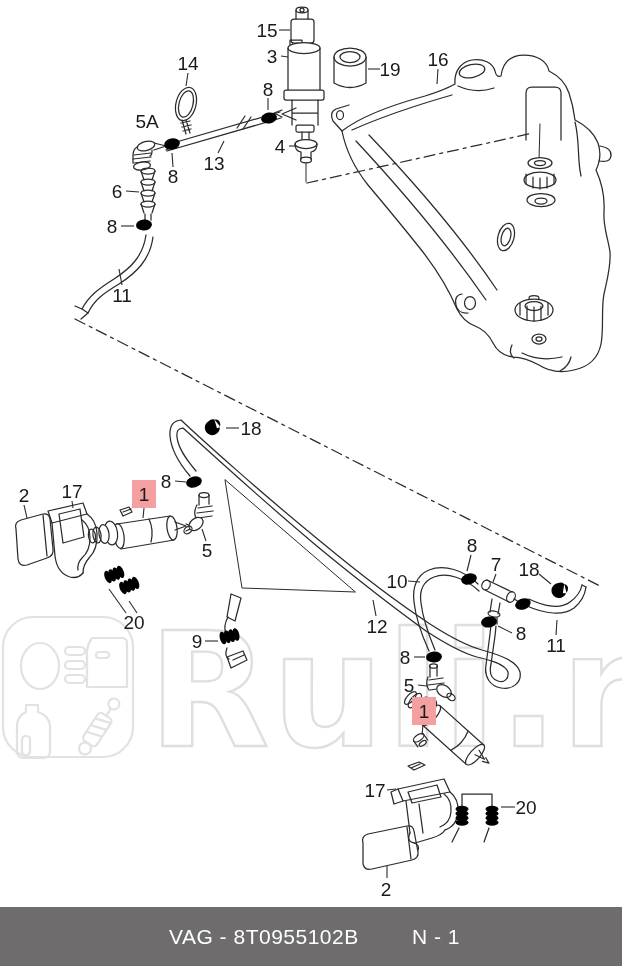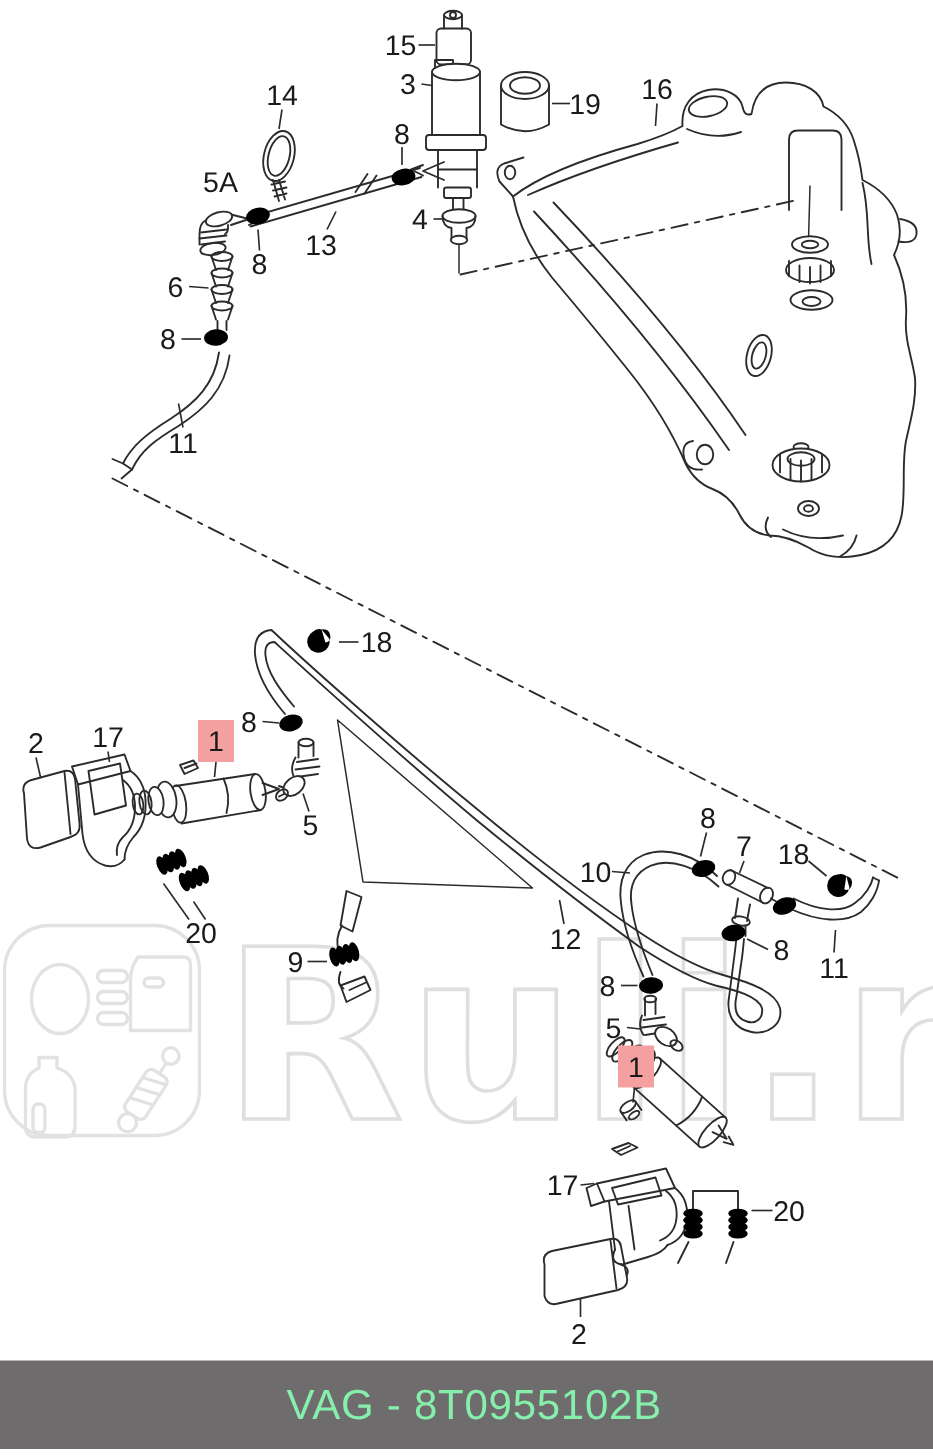--- a/index.html
+++ b/index.html
@@ -11,21 +11,21 @@
     stroke:#2b2b2b;fill:none;stroke-width:1.25;stroke-linecap:round;stroke-linejoin:round;}
   .art .wfill{fill:#ffffff;}
   .art .thin{stroke-width:1;}
   .dashdot{stroke:#2b2b2b;fill:none;stroke-width:1.1;stroke-dasharray:11 5 3 5;}
   .wm{stroke:#e2e2e2;fill:none;stroke-width:2.2;stroke-linecap:round;stroke-linejoin:round;}
   .wm-text{fill:none;stroke:#dfdfdf;stroke-width:2.4;
     font-family:"DejaVu Sans",sans-serif;font-weight:bold;letter-spacing:2px;}
   .callout-label{font:19px "Liberation Sans",sans-serif;fill:#1a1a1a;text-anchor:middle;stroke:none;}
   .leader{stroke:#2b2b2b;fill:none;stroke-width:1.1;}
   #footer-bar{position:absolute;left:0;top:907px;width:622px;height:59px;background:#6e6c6c;}
-  #footer-bar span{position:absolute;top:0;line-height:59px;color:#86efac;font-size:28px;letter-spacing:0.5px;margin-left:22px;}
+  #footer-bar span{position:absolute;top:0;line-height:59px;color:#ffffff;font-size:21px;letter-spacing:0.5px;}
   #footer-left{left:169px;}
   #footer-right{left:412px;}
 </style>
 </head>
 <body>
 
 <div id="stage">
 
 <svg id="diagram-svg" width="622" height="970" viewBox="0 0 622 970">
 
@@ -443,15 +443,16 @@
         </g>
         <g>
           <polyline points="387,878 387,866" class="leader"></polyline>
           <text x="386" y="889" dy="0.36em" class="callout-label">2</text>
         </g>
       </g>
 </svg>
 
 <div id="footer-bar">
   <span id="footer-left">VAG - 8T0955102B</span>
+  <span id="footer-right">N - 1</span>
 </div>
 
 </div>
 
 </body></html>

